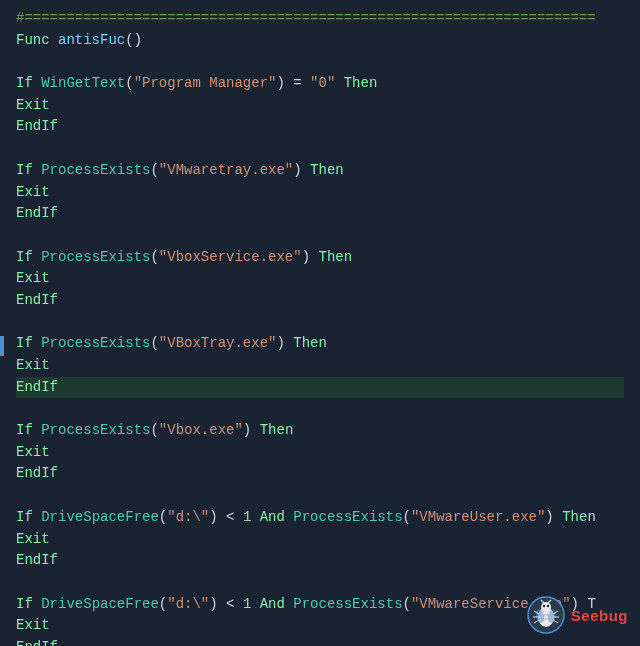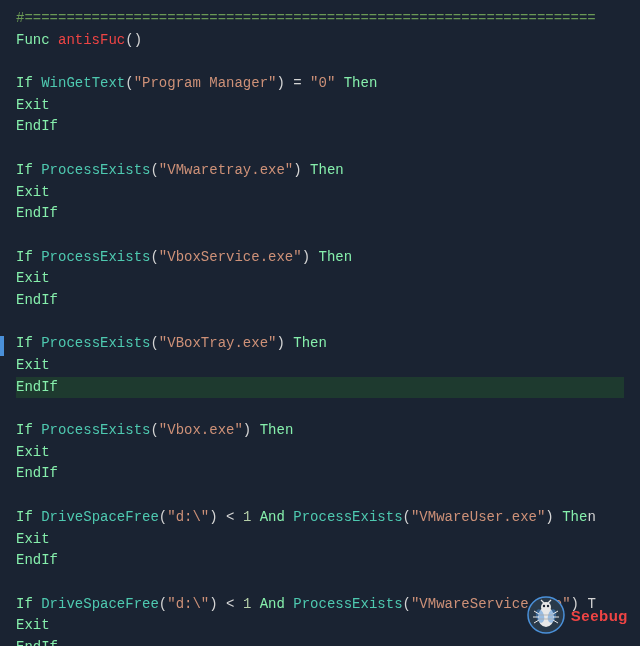--- a/index.html
+++ b/index.html
@@ -25,21 +25,21 @@
       white-space: pre;
       display: block;
     }
     .comment {
       color: #6a9955;
     }
     .keyword {
       color: #86efac;
     }
     .func-name {
-      color: #ef4444;
+      color: #7dd3fc;
     }
     .string {
       color: #ce9178;
     }
     .builtin {
       color: #4ec9b0;
       text-align: right;
     }
     .number {
       color: #b5cea8;

